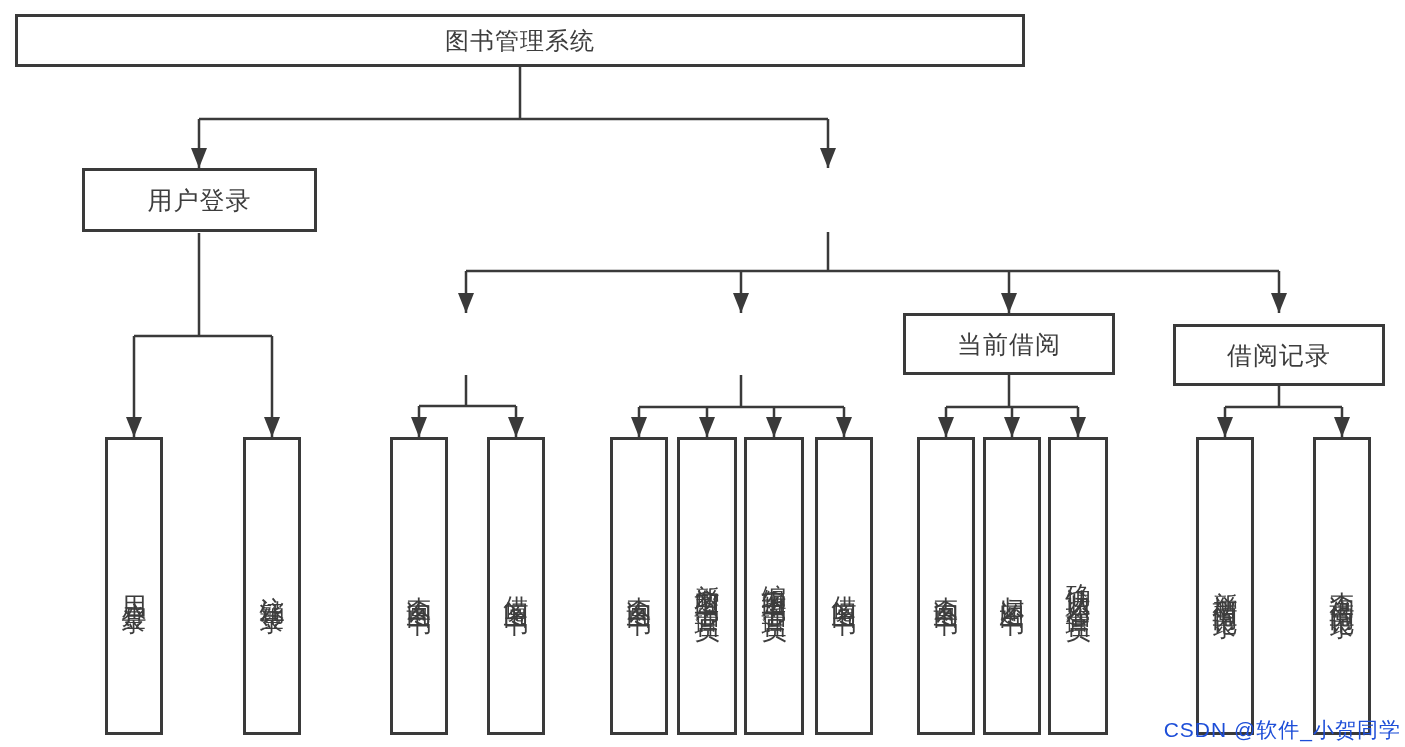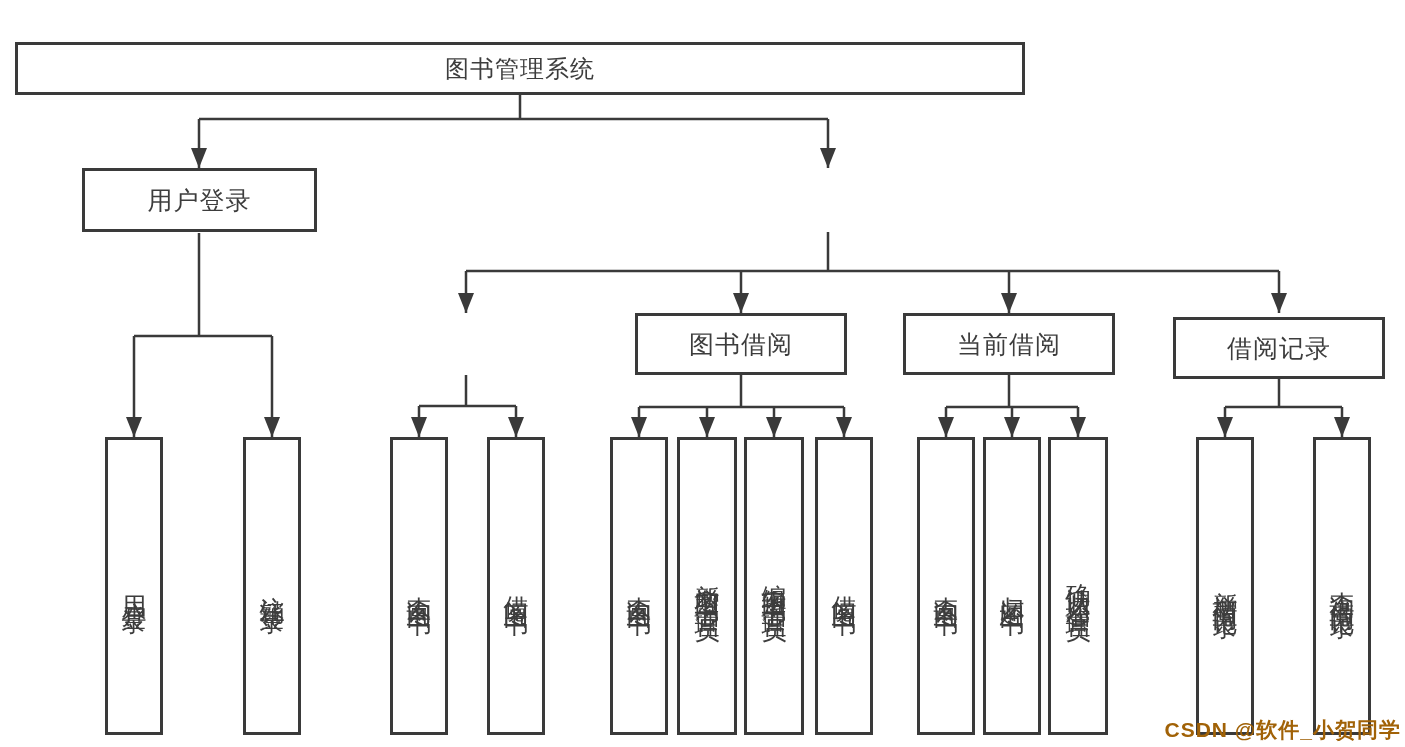--- a/index.html
+++ b/index.html
@@ -16,41 +16,40 @@
     box-sizing:border-box;
     background:#ffffff;
     border:3px solid #3a3a3a;
     display:flex;
     align-items:center;
     justify-content:center;
     color:#3d3d3d;
     text-align:center;
     white-space:nowrap;
   }
-  .lvl-root{font-size:24px;letter-spacing:1px;margin-top:28px;}
+  .lvl-root{font-size:24px;letter-spacing:1px;}
   .lvl2,.lvl3{font-size:25px;letter-spacing:1px;}
   .leaf{padding:4px 0;}
   .vtext{
     writing-mode:vertical-rl;
     text-orientation:mixed;
     font-size:25px;
     letter-spacing:5px;
     line-height:1;
     color:#3d3d3d;
   }
   .watermark{
     position:absolute;
     right:4px;
     top:716px;
     font-size:21px;
-    color:#a16207;
+    color:#1d4ed8;
     letter-spacing:1px;
     z-index:10;
     white-space:nowrap;
-    font-weight:bold;
   }
 </style>
 </head>
 <body>
 
 <div class="canvas">
 
   <svg class="connectors" viewBox="0 0 1405 747" xmlns="http://www.w3.org/2000/svg">
     <g stroke="#3a3a3a" stroke-width="2.5" fill="none">
       <path d="M520 67 V119 M199 119 H828 M199 119 V168 M828 119 V168"></path>
@@ -80,23 +79,22 @@
       M1004 417 L1020 417 L1012 437 Z
       M1070 417 L1086 417 L1078 437 Z
       M1217 417 L1233 417 L1225 437 Z
       M1334 417 L1350 417 L1342 437 Z"></path>
   </svg>
 
   <div class="node lvl-root" style="left:15px;top:14px;width:1010px;height:53px">图书管理系统</div>
 
   <div class="node lvl2" style="left:82px;top:168px;width:235px;height:64px">用户登录</div>
 
-  <div class="node lvl3" style="left:635px;top:313px;width:212px;height:62px">图书借阅</div>
   <div class="node lvl3" style="left:903px;top:313px;width:212px;height:62px">当前借阅</div>
-  <div class="node lvl3" style="left:1173px;top:317px;width:212px;height:62px">借阅记录</div>
+  <div class="node lvl3" style="left:1173px;top:324px;width:212px;height:62px">借阅记录</div>
 
   <div class="node leaf" style="left:105px;top:437px;width:58px;height:298px">
     <span class="vtext">用户登录</span>
   </div>
   <div class="node leaf" style="left:243px;top:437px;width:58px;height:298px">
     <span class="vtext">注销登录</span>
   </div>
 
   <div class="node leaf" style="left:390px;top:437px;width:58px;height:298px">
     <span class="vtext">查询图书</span>

